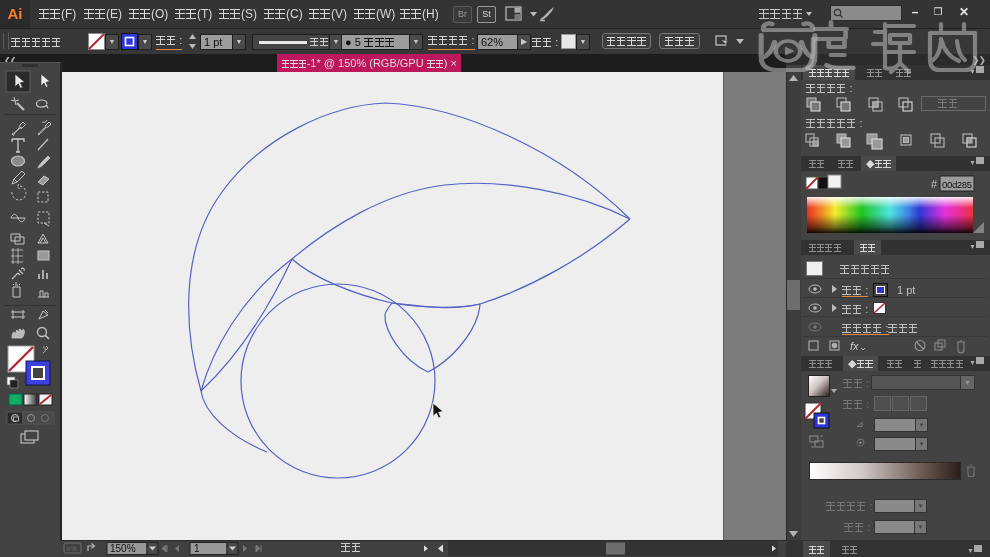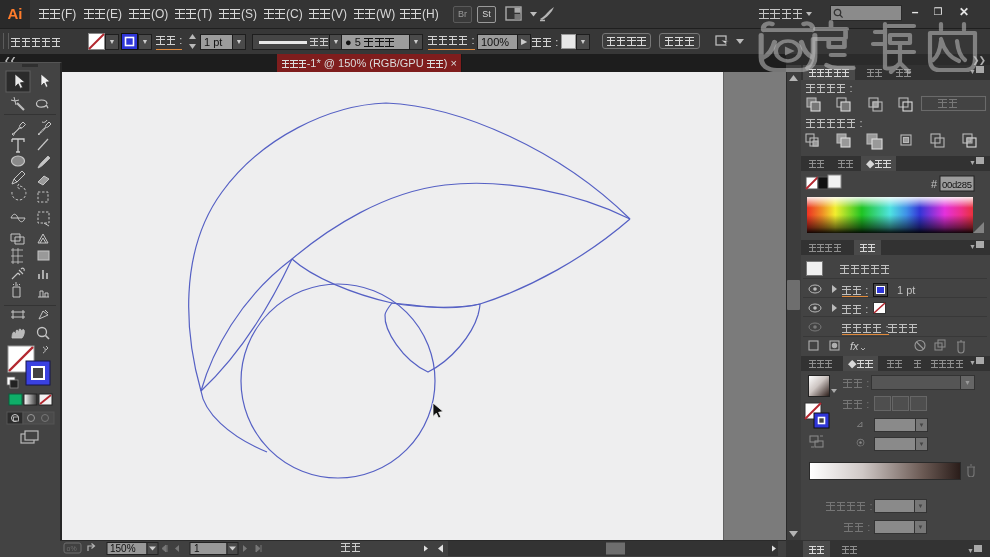--- a/index.html
+++ b/index.html
@@ -29,21 +29,21 @@
   .combodark{top:5px;height:14px;background:#454545;border:1px solid #1e1e1e;}
   .ddbtn{top:5px;width:12px;height:16px;background:#4a4a4a;border:1px solid #1e1e1e;color:#ccc;
          font-size:7px;line-height:16px;text-align:center;}
   .pbtn{top:5px;height:14px;border:1px solid #777;border-radius:3px;color:#d8d8d8;font-size:11px;
         line-height:14px;text-align:center;background:#3d3d3d;}
   
   #tabstrip{left:0;top:54px;width:786px;height:18px;background:#1d1d1d;}
   .doctab{top:0;height:18px;font-size:11px;line-height:18px;color:#a8a8a8;background:#2e2e2e;
           border-right:1px solid #171717;padding:0 4px;white-space:nowrap;overflow:hidden;}
   .doctab .c{width:.68em;height:.72em;margin:0 .05em;}
-  .doctab.active{background:#7f1d1d;color:#dcdcdc;}
+  .doctab.active{background:#be185d;color:#dcdcdc;}
   #dockhead{left:786px;top:54px;width:204px;height:11px;background:#2b2b2b;}
   
   #toolbar{left:0;top:62px;width:60px;height:495px;background:#434343;border-right:2px solid #262626;border-top:1px solid #555;}
   
   #canvas{left:62px;top:72px;width:661px;height:468px;background:#eeeeef;}
   #pasteboard{left:723px;top:72px;width:63px;height:468px;background:#7b7b7b;border-left:1px solid #606060;}
   #vscroll{left:786px;top:72px;width:15px;height:468px;background:#3d3d3d;border-left:1px solid #2a2a2a;}
   #statusbar{left:60px;top:540px;width:726px;height:17px;background:#404040;border-top:1px solid #2a2a2a;}
   #dock{left:801px;top:65px;width:189px;height:492px;background:#434343;}
   .ptabbar{left:0;width:189px;height:15px;background:#323232;}
@@ -113,21 +113,21 @@
   <div class="ab combo" style="left:200px;top:34px;width:30px;height:14px">1 pt</div>
   <div class="ab ddbtn" style="left:232px;top:34px;height:14px;line-height:14px">▼</div>
   <div class="ab combodark" style="left:252px;top:34px;width:76px;height:14px">
      <div style="position:absolute;left:6px;top:6px;width:48px;height:2.5px;background:#e8e8e8"></div>
      <span style="position:absolute;left:57px;top:1px;font-size:10px;color:#ccc"><i class="c" style="width:8px;height:8px"></i><i class="c" style="width:8px;height:8px"></i></span>
   </div>
   <div class="ab ddbtn" style="left:329px;top:34px;height:14px;line-height:14px">▼</div>
   <div class="ab combo" style="left:341px;top:34px;width:67px;height:14px">●&nbsp;5 <i class="c" style="width:9px;height:9px"></i><i class="c" style="width:9px;height:9px"></i><i class="c" style="width:9px;height:9px"></i></div>
   <div class="ab ddbtn" style="left:409px;top:34px;height:14px;line-height:14px">▼</div>
   <div class="ab cbtext orange" style="left:428px;top:32px;height:17px;line-height:17px"><i class="c"></i><i class="c"></i><i class="c"></i><i class="c"></i> :</div>
-  <div class="ab combo" style="left:477px;top:34px;width:39px;height:14px">100%</div>
+  <div class="ab combo" style="left:477px;top:34px;width:39px;height:14px">62%</div>
   <div class="ab ddbtn" style="left:517px;top:34px;height:14px;line-height:14px;font-size:8px">▶</div>
   <div class="ab cbtext" style="left:532px;top:29px"><i class="c"></i><i class="c"></i> :</div>
   <div class="ab" style="left:561px;top:34px;width:13px;height:13px;background:#e8e8e8;border:1px solid #999"></div>
   <div class="ab ddbtn" style="left:576px;top:34px;height:14px;line-height:14px">▼</div>
   <div class="ab pbtn" style="left:602px;top:33px;width:47px"><i class="c"></i><i class="c"></i><i class="c"></i><i class="c"></i></div>
   <div class="ab pbtn" style="left:659px;top:33px;width:39px"><i class="c"></i><i class="c"></i><i class="c"></i></div>
   <svg class="ab" style="left:714px;top:33px" width="30" height="16">
     <rect x="2" y="3" width="10" height="9" fill="none" stroke="#bbb" stroke-width="1.3"></rect>
     <path d="M7 7 l6 5 l-1-3 l3-1 z" fill="#ddd" stroke="#333" stroke-width=".6"></path>
     <path d="M22 6 l8 0 l-4 5 z" fill="#bbb"></path>

